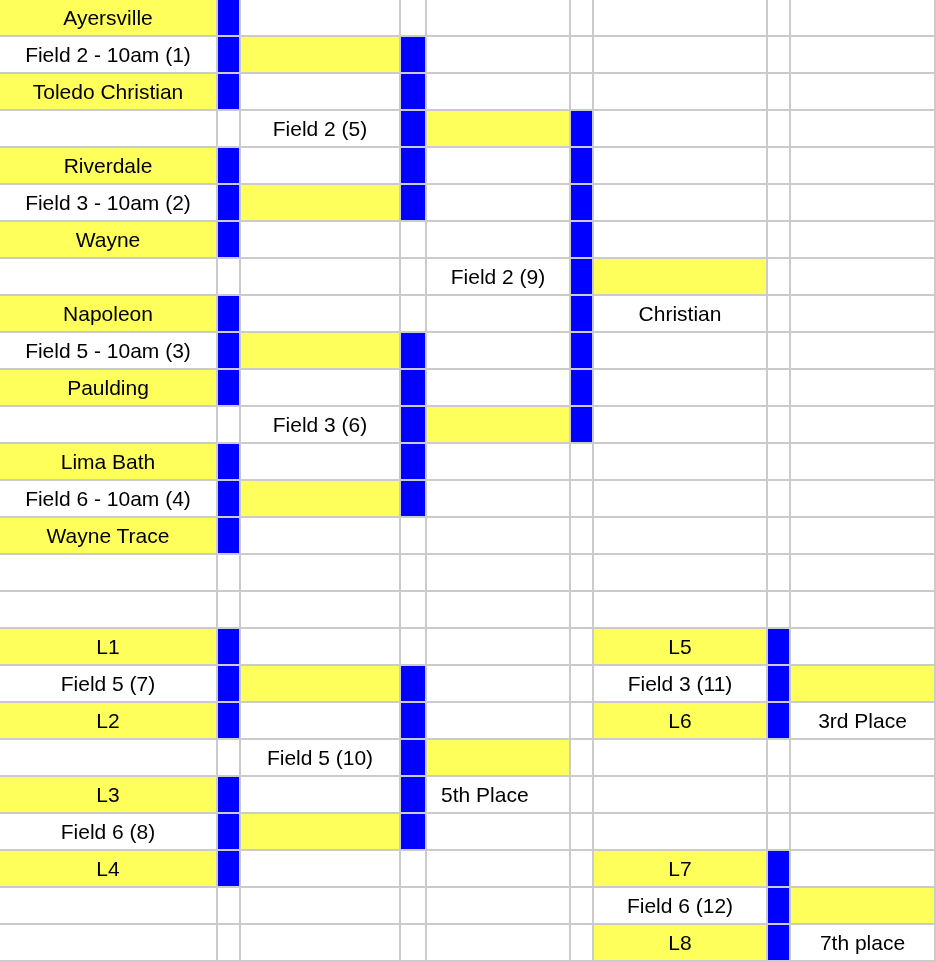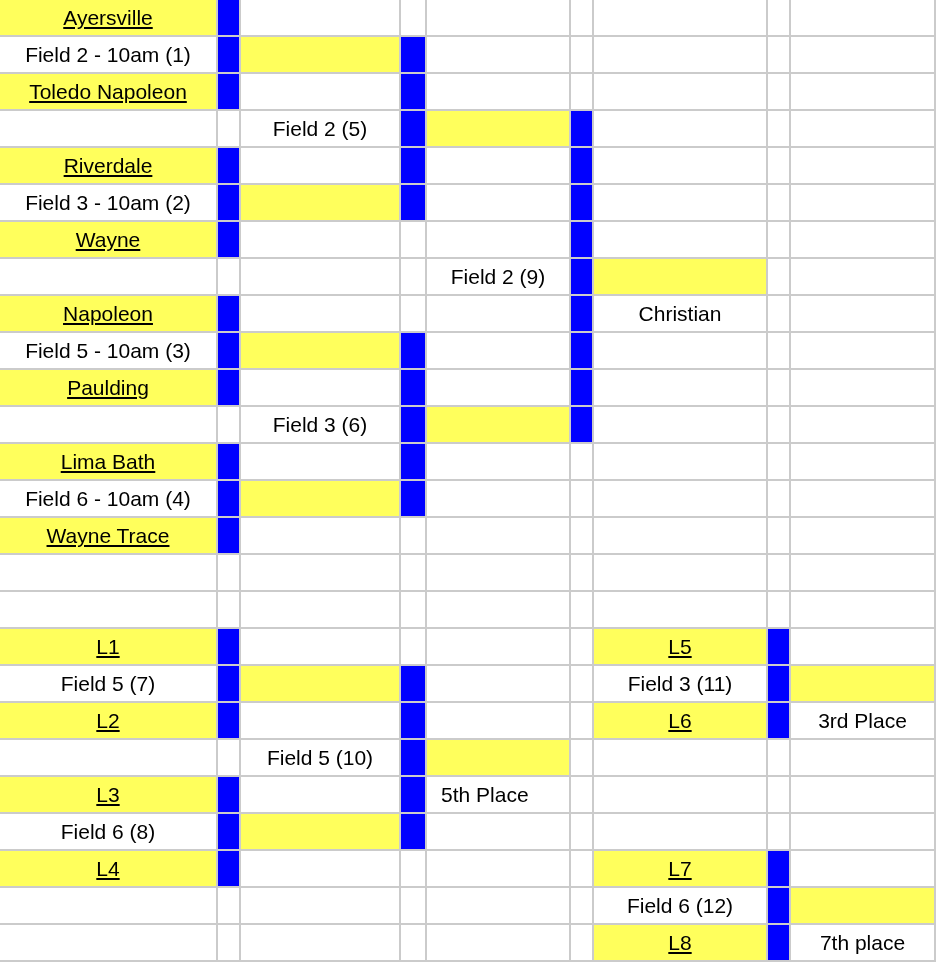--- a/index.html
+++ b/index.html
@@ -25,21 +25,21 @@
     display: flex;
     align-items: center;
     justify-content: center;
     font-family: "Liberation Sans", sans-serif;
     font-size: 21px;
     line-height: 1;
     color: var(--textcolor, #000000);
     white-space: nowrap;
     overflow: hidden;
   }
-  .cell.y { background: var(--yellow, #FFFF5C); text-decoration: underline; }
+  .cell.y { background: var(--yellow, #FFFF5C); }
   .cell.b { background: var(--blue, #0000FF); }
   .cell.left { justify-content: flex-start; padding-left: 14px; }
 </style>
 </head>
 <body>
 
 <div class="grid" style="grid-template-columns: 216px 21px 158px 24px 142px 21px 172px 21px 143px; grid-auto-rows: 35px; gap: 2px;">
     <div class="cell y">Ayersville</div>
     <div class="cell b"></div>
     <div class="cell"></div>
@@ -51,21 +51,21 @@
     <div class="cell"></div>
     <div class="cell">Field 2 - 10am (1)</div>
     <div class="cell b"></div>
     <div class="cell y"></div>
     <div class="cell b"></div>
     <div class="cell"></div>
     <div class="cell"></div>
     <div class="cell"></div>
     <div class="cell"></div>
     <div class="cell"></div>
-    <div class="cell y">Toledo Napoleon</div>
+    <div class="cell y">Toledo Christian</div>
     <div class="cell b"></div>
     <div class="cell"></div>
     <div class="cell b"></div>
     <div class="cell"></div>
     <div class="cell"></div>
     <div class="cell"></div>
     <div class="cell"></div>
     <div class="cell"></div>
     <div class="cell"></div>
     <div class="cell"></div>

